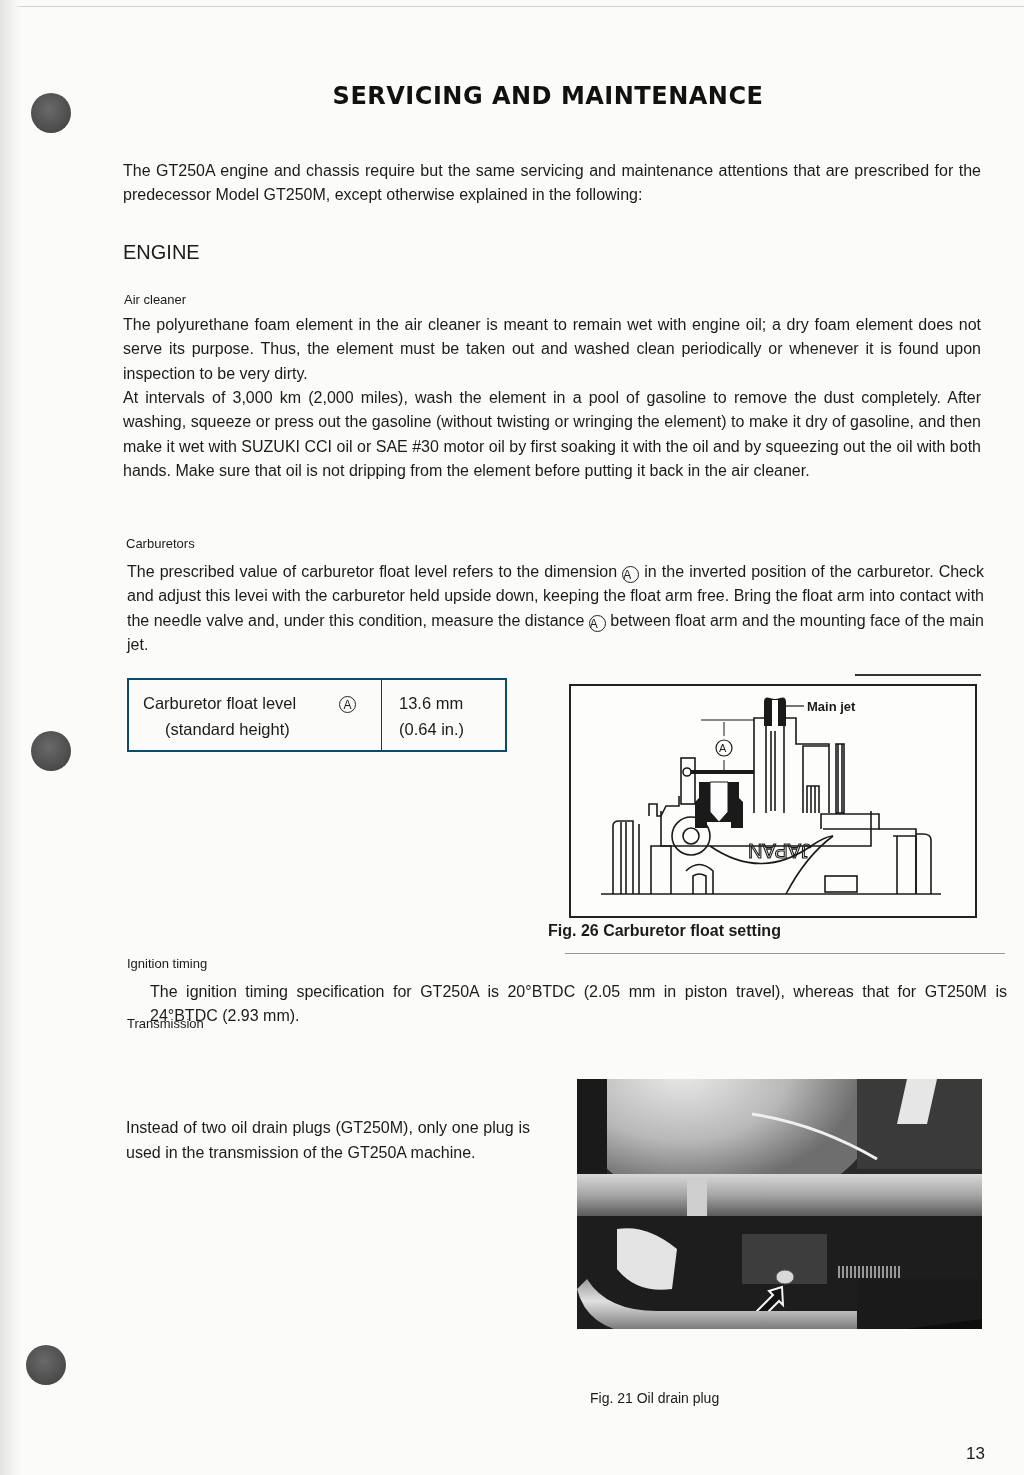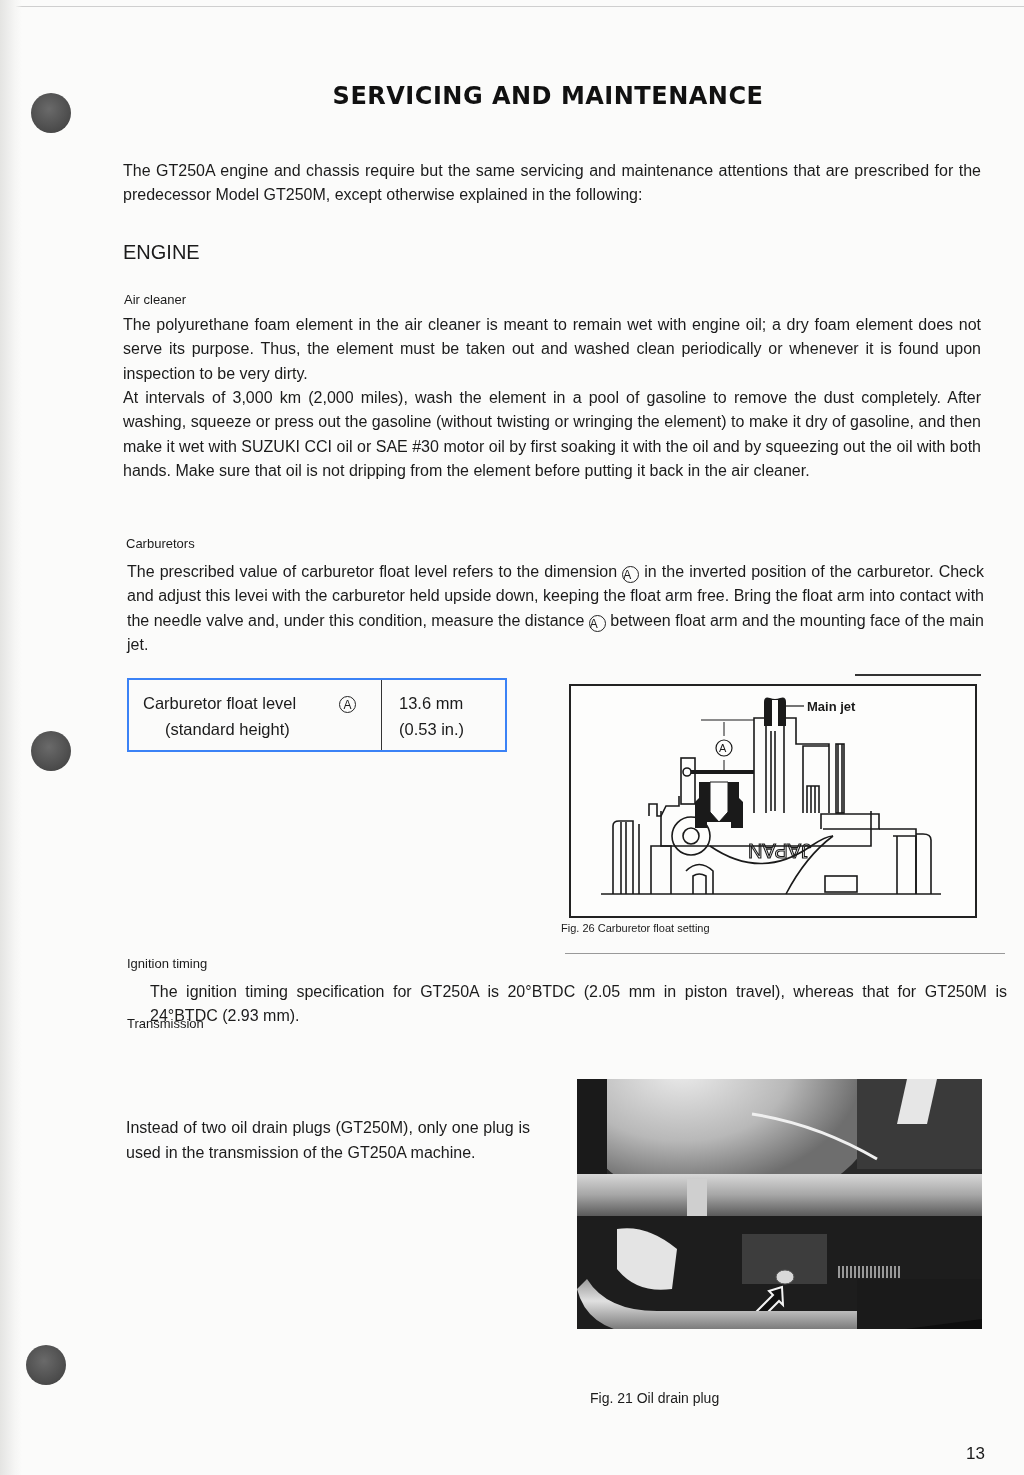--- a/index.html
+++ b/index.html
@@ -17,34 +17,34 @@
     .title { position: absolute; left: 0; width: 1096px; top: 82px; text-align: center;
       font-family: "DejaVu Sans", sans-serif; font-weight: bold; font-size: 24px; letter-spacing: 0.5px; color: #111; }
     .para { position: absolute; left: 123px; width: 858px; font-size: 16px; line-height: 24.4px;
       text-align: justify; text-align-last: left; }
     .h1 { position: absolute; left: 123px; font-size: 20px; font-weight: normal; }
     .h2 { position: absolute; font-size: 13px; font-weight: normal; }
     .circ { display: inline-block; width: 17px; height: 17px; border: 1.4px solid #222; border-radius: 50%;
       font-size: 12px; line-height: 17px; text-align: center; vertical-align: -2px; box-sizing: border-box; }
 
     .spec-table { position: absolute; left: 127px; top: 678px; width: 380px; height: 74px;
-      border: 2px solid #3b82f6; box-sizing: border-box; display: flex; font-size: 16.5px; gap: 18px; }
+      border: 2px solid #0c4a6e; box-sizing: border-box; display: flex; font-size: 16.5px; gap: 18px; }
     .spec-table .c1 { width: 252px; border-right: 1.5px solid #333; position: relative; }
     .spec-table .c2 { flex: 1; }
     .spec-table .l1 { position: absolute; left: 14px; top: 14px; }
     .spec-table .l2 { position: absolute; left: 36px; top: 40px; }
     .spec-table .circ { position: absolute; left: 210px; top: 16px; }
     .spec-table .v1 { position: absolute; left: 270px; top: 14px; }
     .spec-table .v2 { position: absolute; left: 270px; top: 40px; }
 
     .fig26-rule { position: absolute; left: 855px; top: 674px; width: 126px; height: 2px; background: #333; }
     .fig26 { position: absolute; left: 569px; top: 684px; width: 408px; height: 234px;
       border: 2px solid #222; box-sizing: border-box; background: #fdfdfc; overflow: hidden; }
     .fig26 svg { position: absolute; left: 0; top: 0; }
-    .fig26-caption { position: absolute; left: 561px; top: 922px; font-size: 11px; font-weight: normal; }
+    .fig26-caption { position: absolute; left: 548px; top: 922px; font-size: 16px; font-weight: bold; }
     .fig26-bottom-rule { position: absolute; left: 565px; top: 953px; width: 440px; height: 1px; background: #999; }
 
     .fig27 { position: absolute; left: 577px; top: 1079px; width: 405px; height: 270px; overflow: hidden; background: #222; }
     .fig27-caption { position: absolute; left: 590px; top: 1390px; font-size: 14px; }
     .page-num { position: absolute; left: 966px; top: 1444px; font-size: 17px; }
     .trans-para { position: absolute; left: 126px; width: 404px; font-size: 16px; line-height: 25px;
       text-align: justify; text-align-last: left; }
   </style>
 </head>
 <body>
@@ -70,21 +70,21 @@
 <div class="para" style="top:560px; left:127px; width:857px;"><span>The prescribed value of carburetor float level refers to the dimension </span><span class="circ">A</span><span> in the inverted position of the carburetor.  Check and adjust this levei with the carburetor held upside down, keeping the float arm free.  Bring the float arm into contact with the needle valve and, under this condition, measure the distance </span><span class="circ">A</span><span> between float arm and the mounting face of the main jet.</span></div>
 
 <div class="spec-table">
   <div class="c1">
     <span class="l1">Carburetor float level</span>
     <span class="circ">A</span>
     <span class="l2">(standard height)</span>
   </div>
   <div class="c2">
     <span class="v1">13.6 mm</span>
-    <span class="v2">(0.53 in.)</span>
+    <span class="v2">(0.64 in.)</span>
   </div>
 </div>
 
 <div class="fig26-rule"></div>
 <div class="fig26">
   <svg width="408" height="234" viewBox="0 0 408 234">
     <g fill="none" stroke="#1a1a1a" stroke-width="1.6">
 
       <line x1="30" y1="208" x2="370" y2="208"></line>
 

